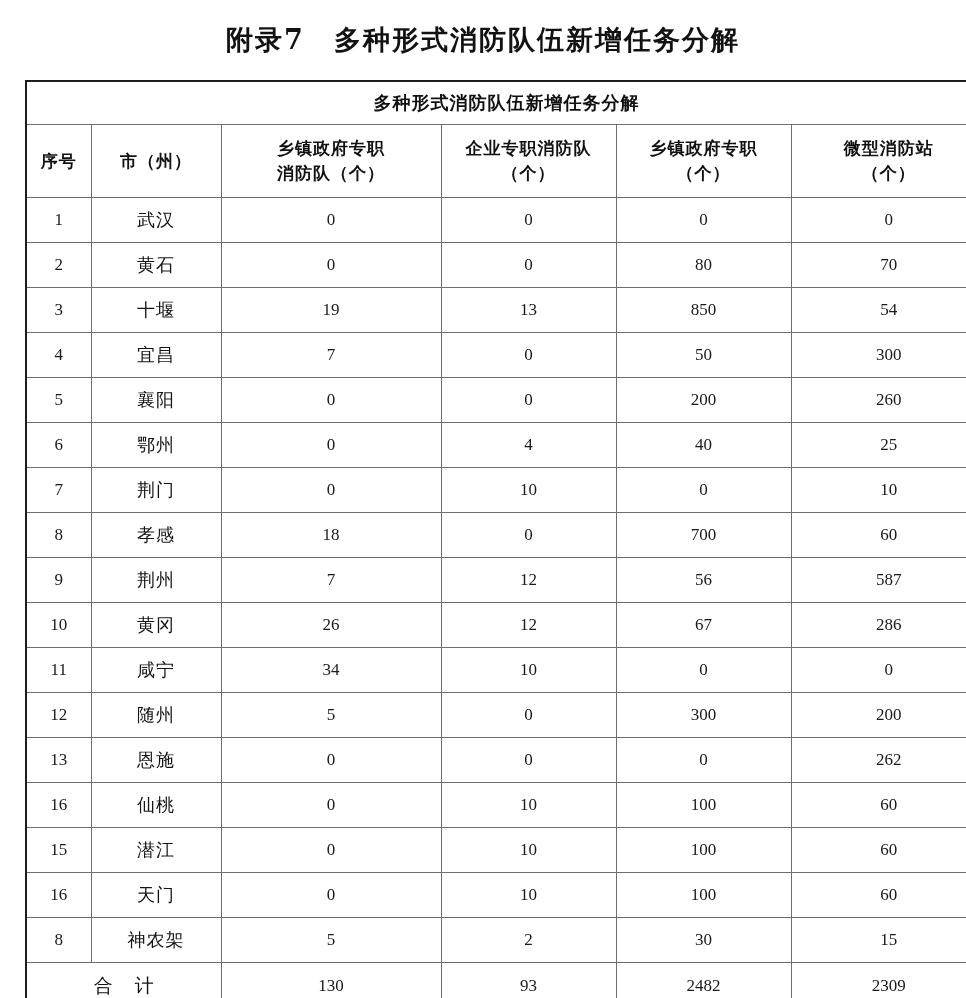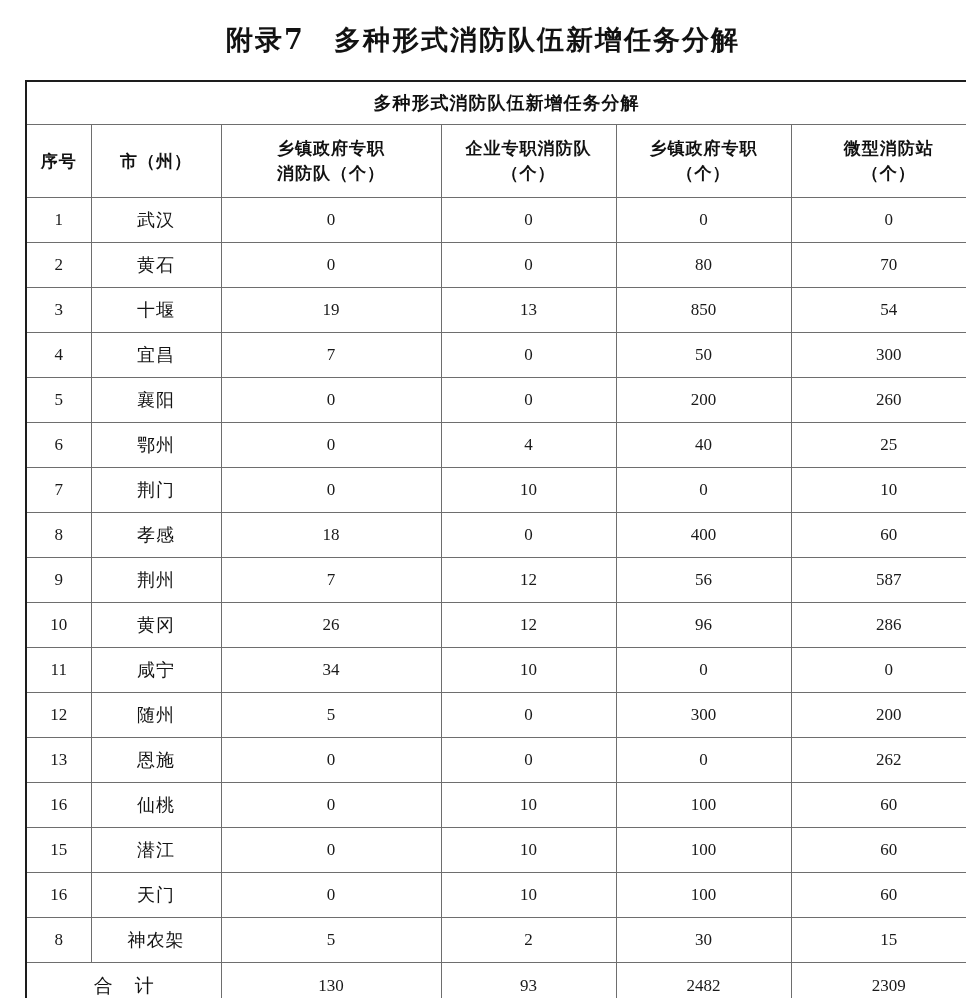--- a/index.html
+++ b/index.html
@@ -227,37 +227,37 @@
             <td class="num-cell">0</td>
             <td class="num-cell">10</td>
             <td class="num-cell">0</td>
             <td class="num-cell">10</td>
           </tr>
           <tr>
             <td class="idx-cell">8</td>
             <td class="city-cell">孝感</td>
             <td class="num-cell">18</td>
             <td class="num-cell">0</td>
-            <td class="num-cell">400</td>
+            <td class="num-cell">700</td>
             <td class="num-cell">60</td>
           </tr>
           <tr>
             <td class="idx-cell">9</td>
             <td class="city-cell">荆州</td>
             <td class="num-cell">7</td>
             <td class="num-cell">12</td>
             <td class="num-cell">56</td>
             <td class="num-cell">587</td>
           </tr>
           <tr>
             <td class="idx-cell">10</td>
             <td class="city-cell">黄冈</td>
             <td class="num-cell">26</td>
             <td class="num-cell">12</td>
-            <td class="num-cell">96</td>
+            <td class="num-cell">67</td>
             <td class="num-cell">286</td>
           </tr>
           <tr>
             <td class="idx-cell">11</td>
             <td class="city-cell">咸宁</td>
             <td class="num-cell">34</td>
             <td class="num-cell">10</td>
             <td class="num-cell">0</td>
             <td class="num-cell">0</td>
           </tr>

